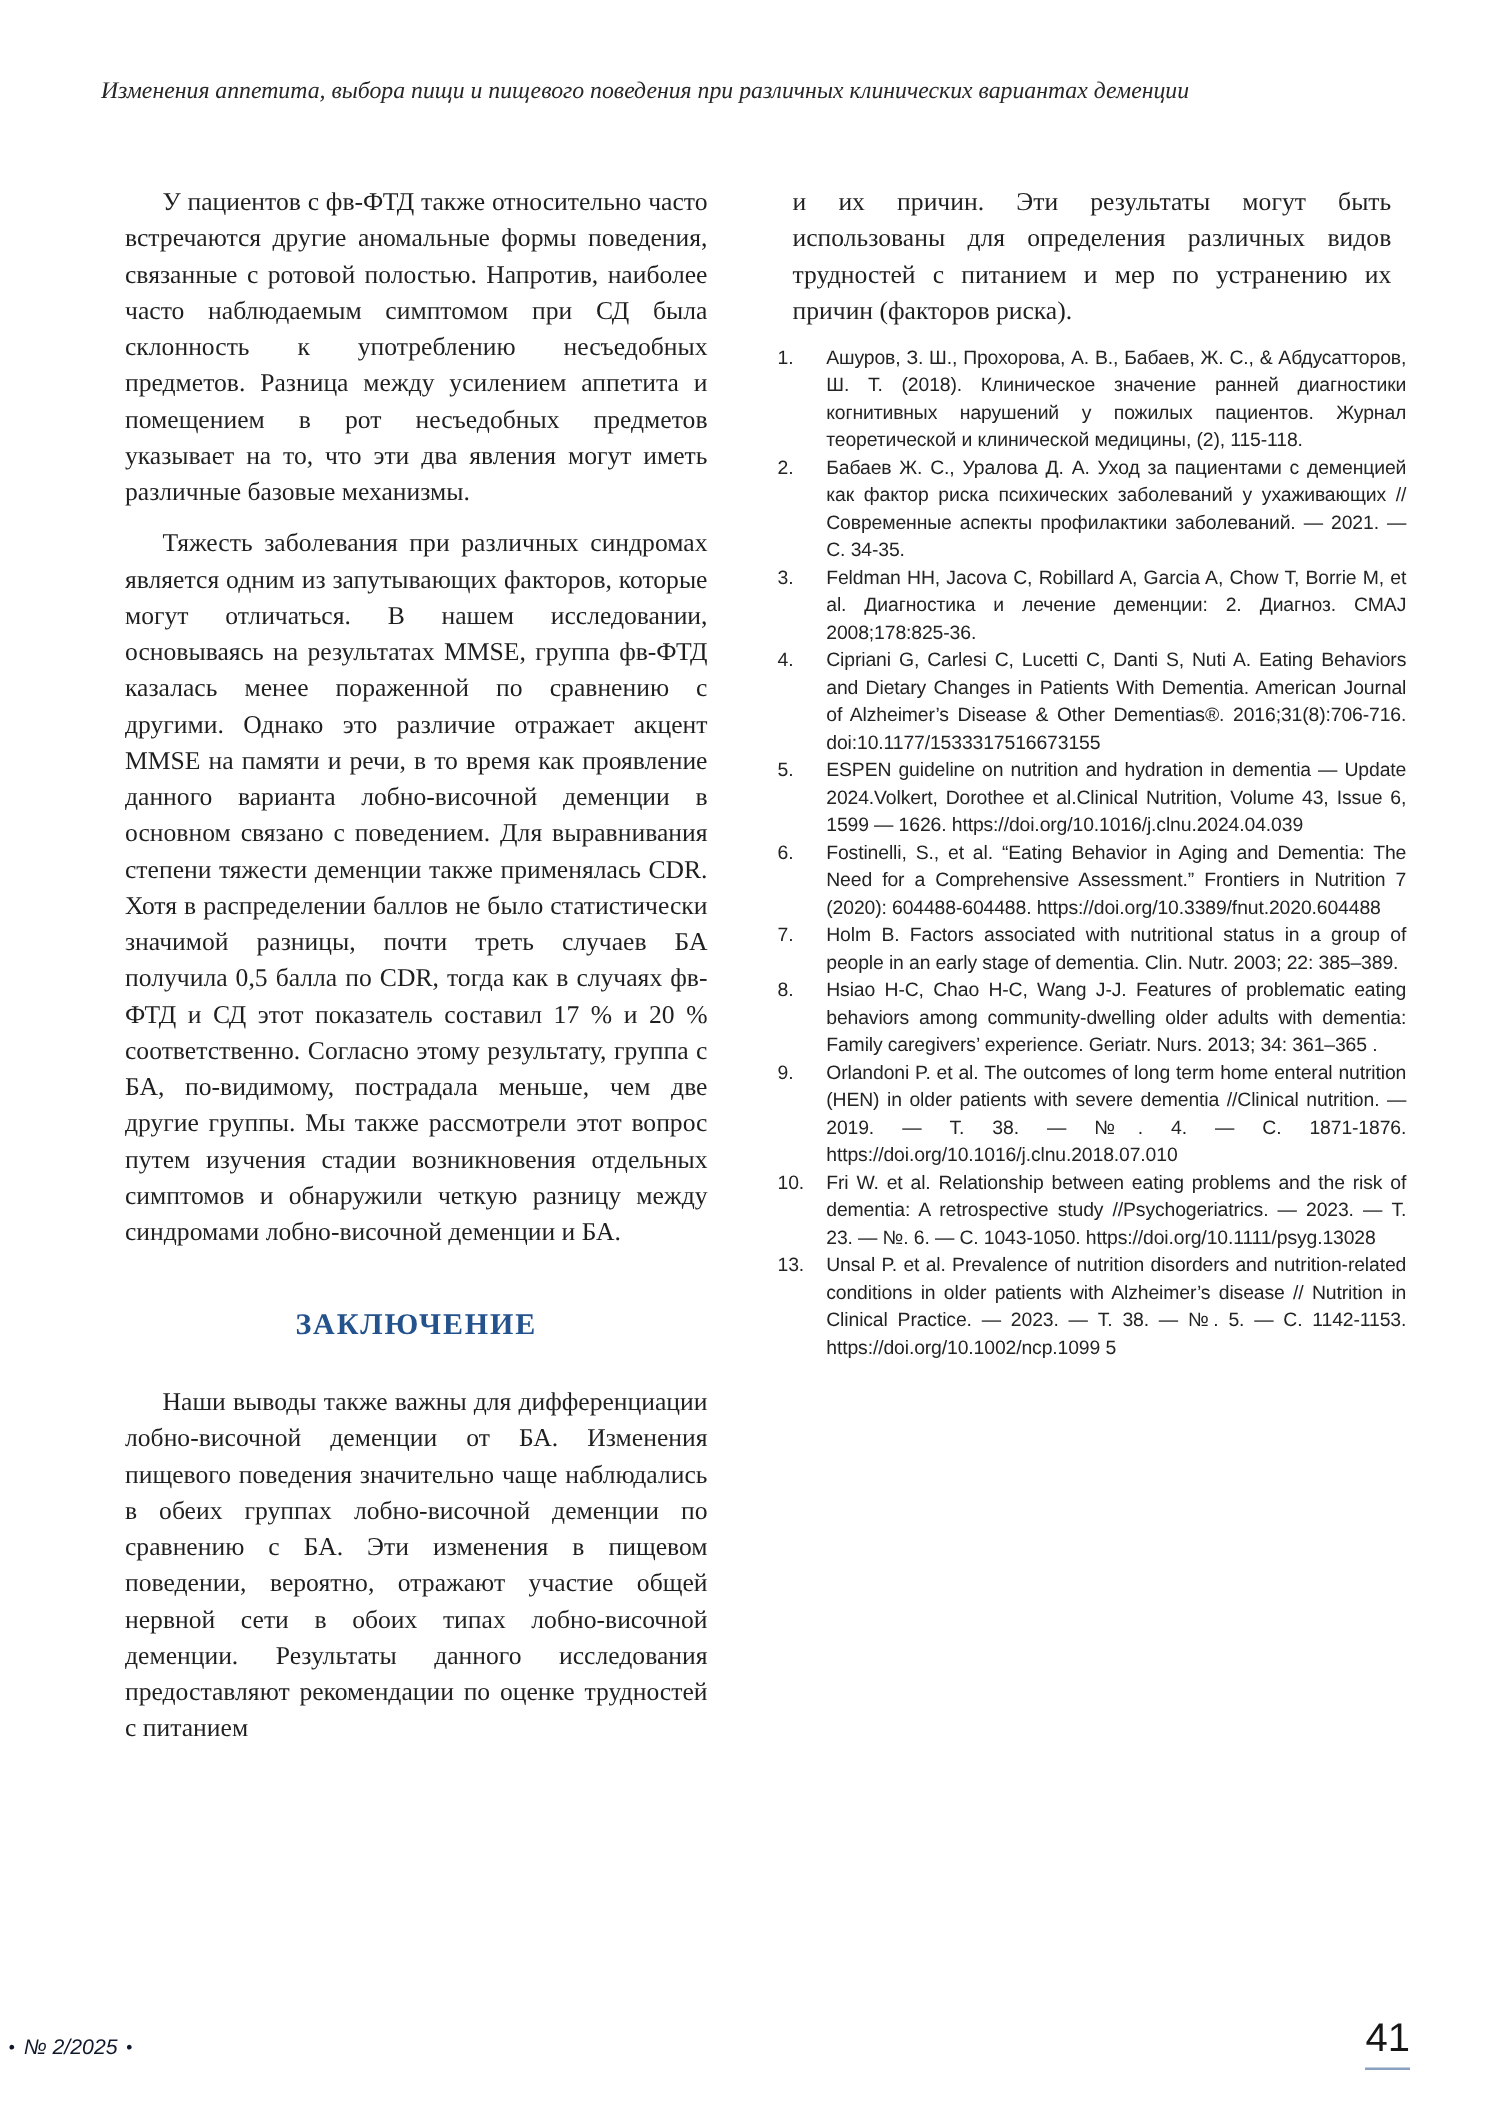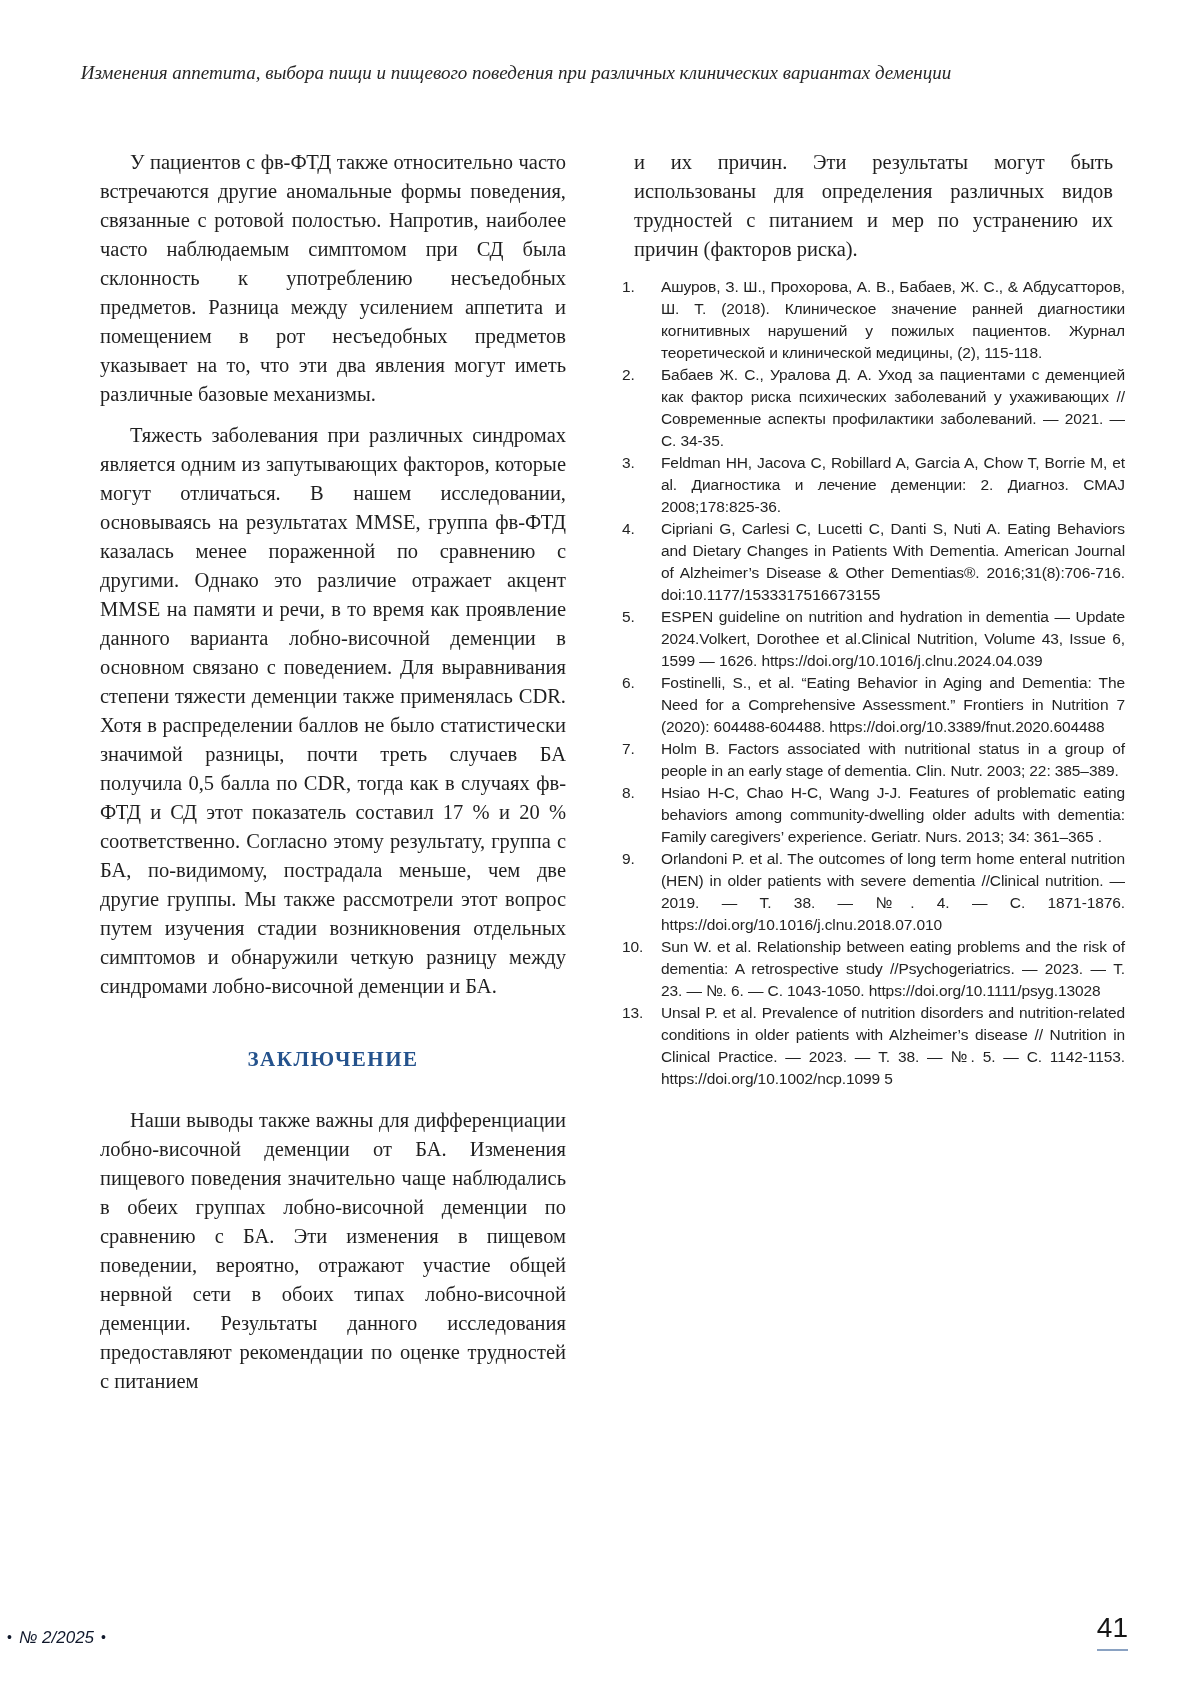--- a/index.html
+++ b/index.html
@@ -29,21 +29,21 @@
     line-height:29px;
     text-align:justify;
     text-indent:30px;
     color:#1f1f1f;
   }
   .body-par.no-indent { text-indent:0; }
   .conclusion-heading {
     margin:46px 0 34px 0;
     text-align:center;
     font-weight:bold;
-    font-size:21px;
+    font-size:24px;
     letter-spacing:1.5px;
     color:#24528c;
   }
   .refs-heading {
     margin:36px 0 8px 0;
     font-family:"Liberation Sans", sans-serif;
     font-weight:bold;
     font-size:17px;
     color:#1e4f97;
   }
@@ -69,21 +69,21 @@
     text-align:left;
     font-family:"Liberation Sans", sans-serif;
     font-style:italic;
     font-size:17px;
     color:#0f172a;
   }
   .footer-issue .bullet { font-style:normal; font-size:14px; vertical-align:1px; padding:0 7px; }
   .page-number {
     position:absolute; top:1612px; right:72px;
     font-family:"Liberation Sans", sans-serif;
-    font-size:28px;
+    font-size:32px;
     color:#161616;
     padding-bottom:5px;
     border-bottom:2px solid #8aa2c2;
     margin-left:20px;
   }
 </style>
 </head>
 <body>
 
 <div class="running-head">Изменения аппетита, выбора пищи и пищевого поведения при различных клинических вариантах деменции</div>
@@ -130,21 +130,21 @@
     <div class="ref-item">
       <span class="ref-num">8.</span>
       <span class="ref-text">Hsiao H-C, Chao H-C, Wang J-J. Features of problematic eating behaviors among community-dwelling older adults with dementia: Family caregivers’ experience. Geriatr. Nurs. 2013; 34: 361–365 .</span>
     </div>
     <div class="ref-item">
       <span class="ref-num">9.</span>
       <span class="ref-text">Orlandoni P. et al. The outcomes of long term home enteral nutrition (HEN) in older patients with severe dementia //Clinical nutrition. — 2019. — Т. 38. — №. 4. — С. 1871-1876. https://doi.org/10.1016/j.clnu.2018.07.010</span>
     </div>
     <div class="ref-item">
       <span class="ref-num">10.</span>
-      <span class="ref-text">Sun W. et al. Relationship between eating problems and the risk of dementia: A retrospective study //Psychogeriatrics. — 2023. — Т. 23. — №. 6. — С. 1043-1050. https://doi.org/10.1111/psyg.13028</span>
+      <span class="ref-text">Fri W. et al. Relationship between eating problems and the risk of dementia: A retrospective study //Psychogeriatrics. — 2023. — Т. 23. — №. 6. — С. 1043-1050. https://doi.org/10.1111/psyg.13028</span>
     </div>
     <div class="ref-item">
       <span class="ref-num">13.</span>
       <span class="ref-text">Unsal P. et al. Prevalence of nutrition disorders and nutrition-related conditions in older patients with Alzheimer’s disease // Nutrition in Clinical Practice. — 2023. — Т. 38. — №. 5. — С. 1142-1153. https://doi.org/10.1002/ncp.1099 5</span>
     </div>
   </div>
 </div>
 
 <div class="footer-issue">
   <span class="bullet">•</span><span>№ 2/2025</span><span class="bullet">•</span>

